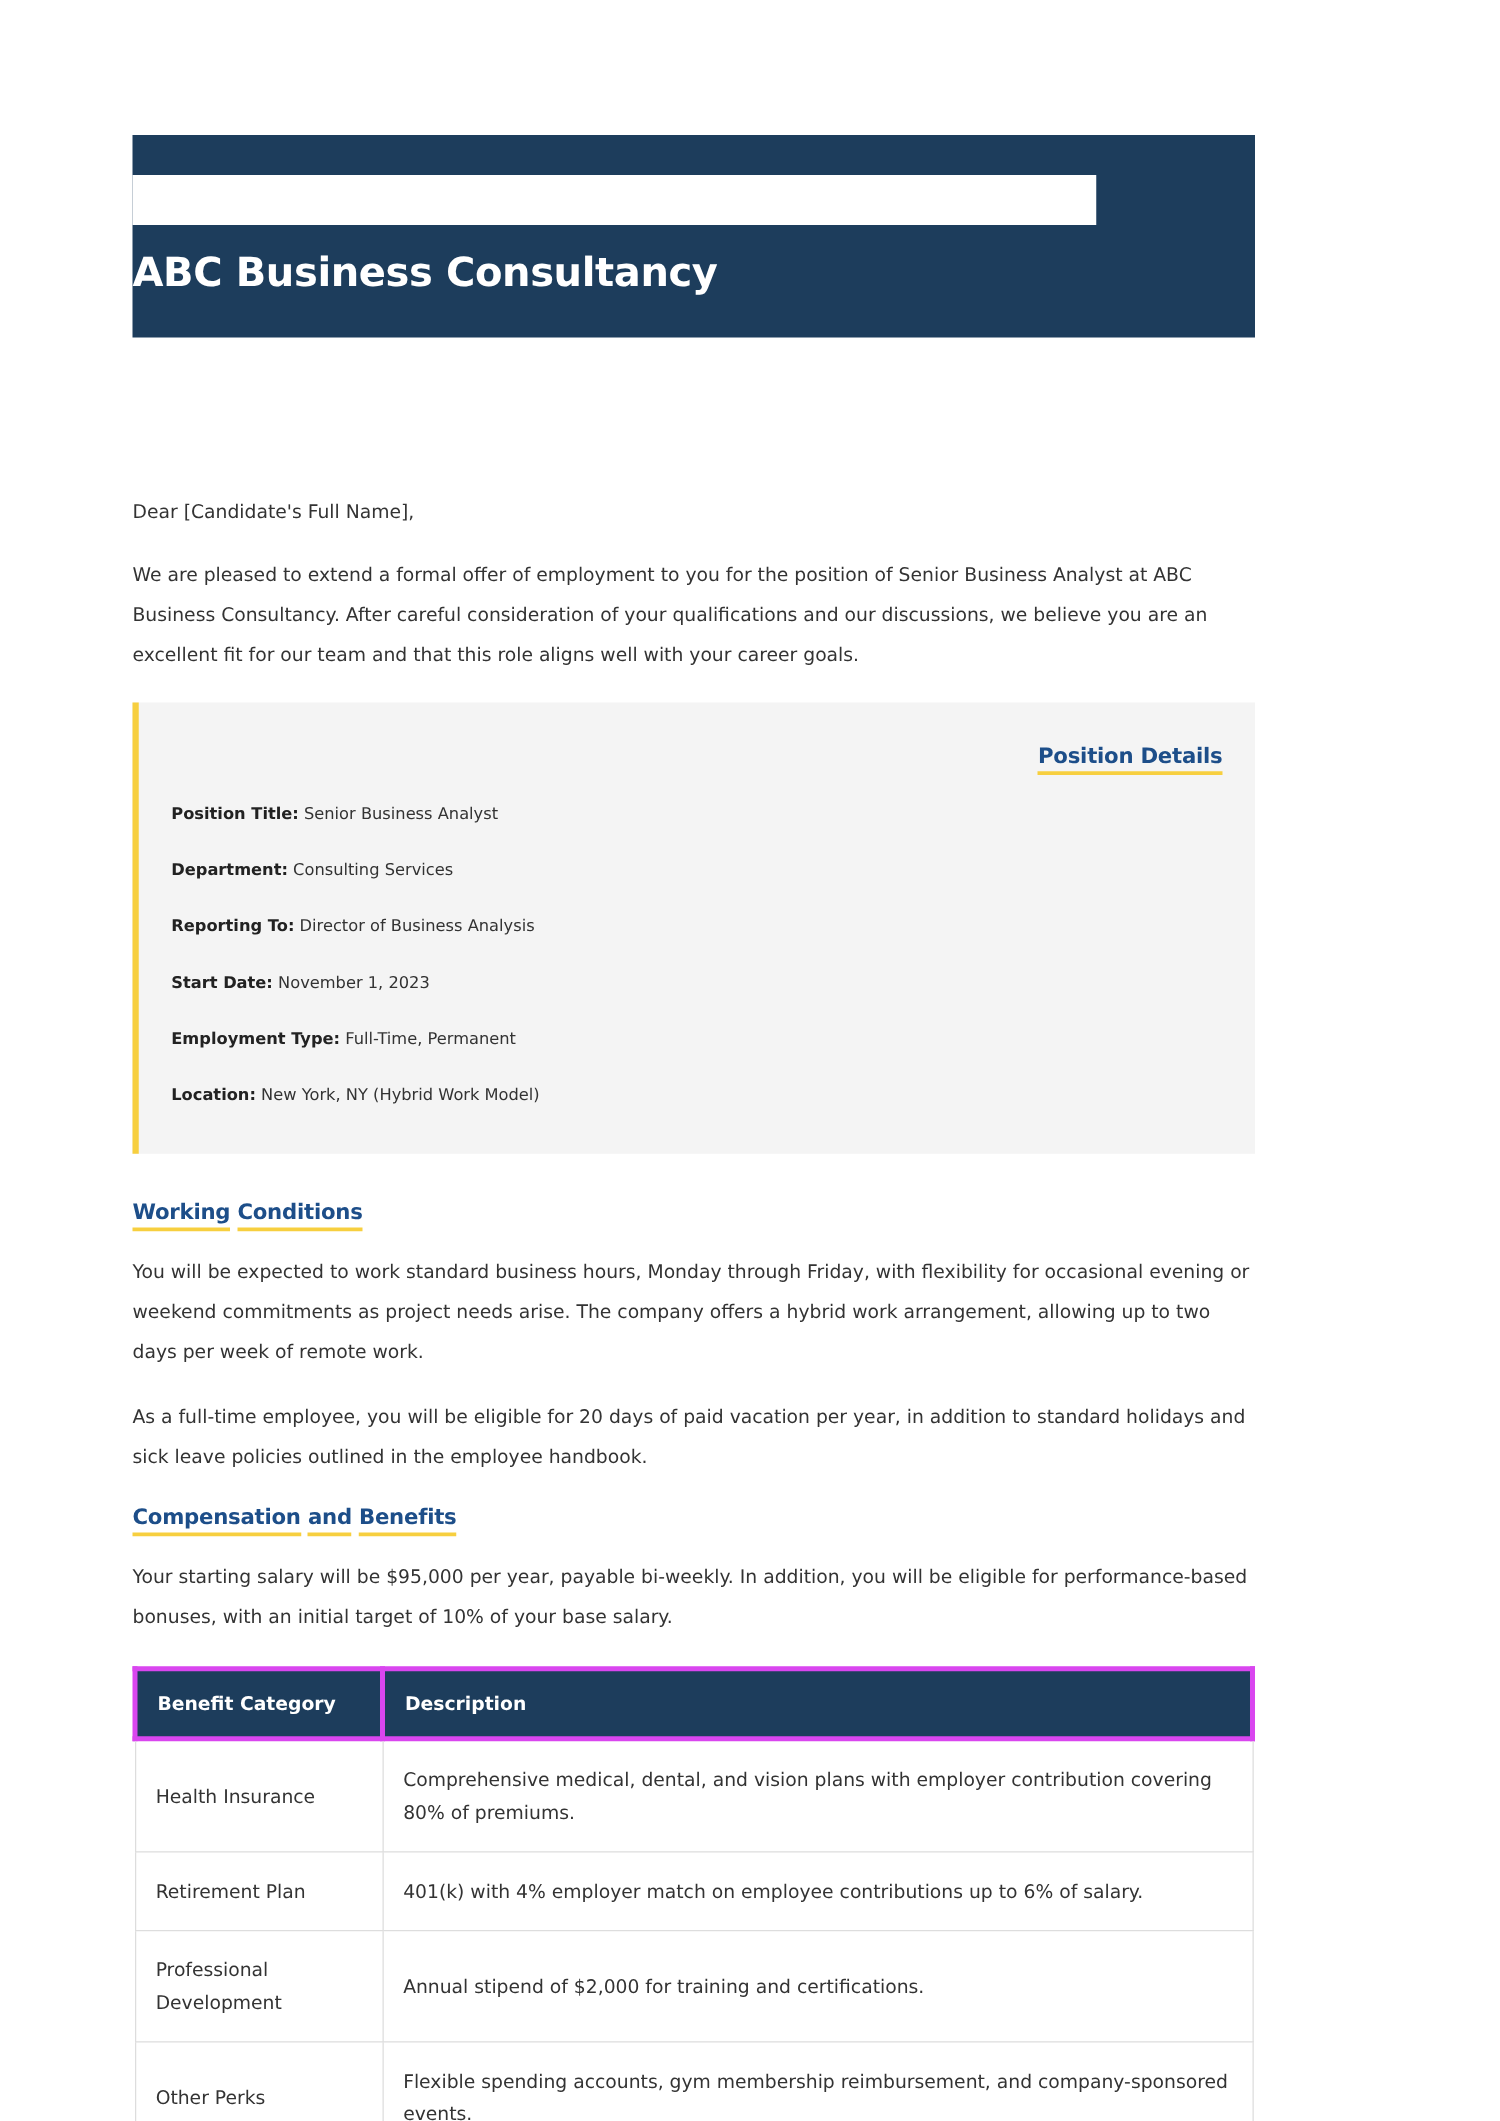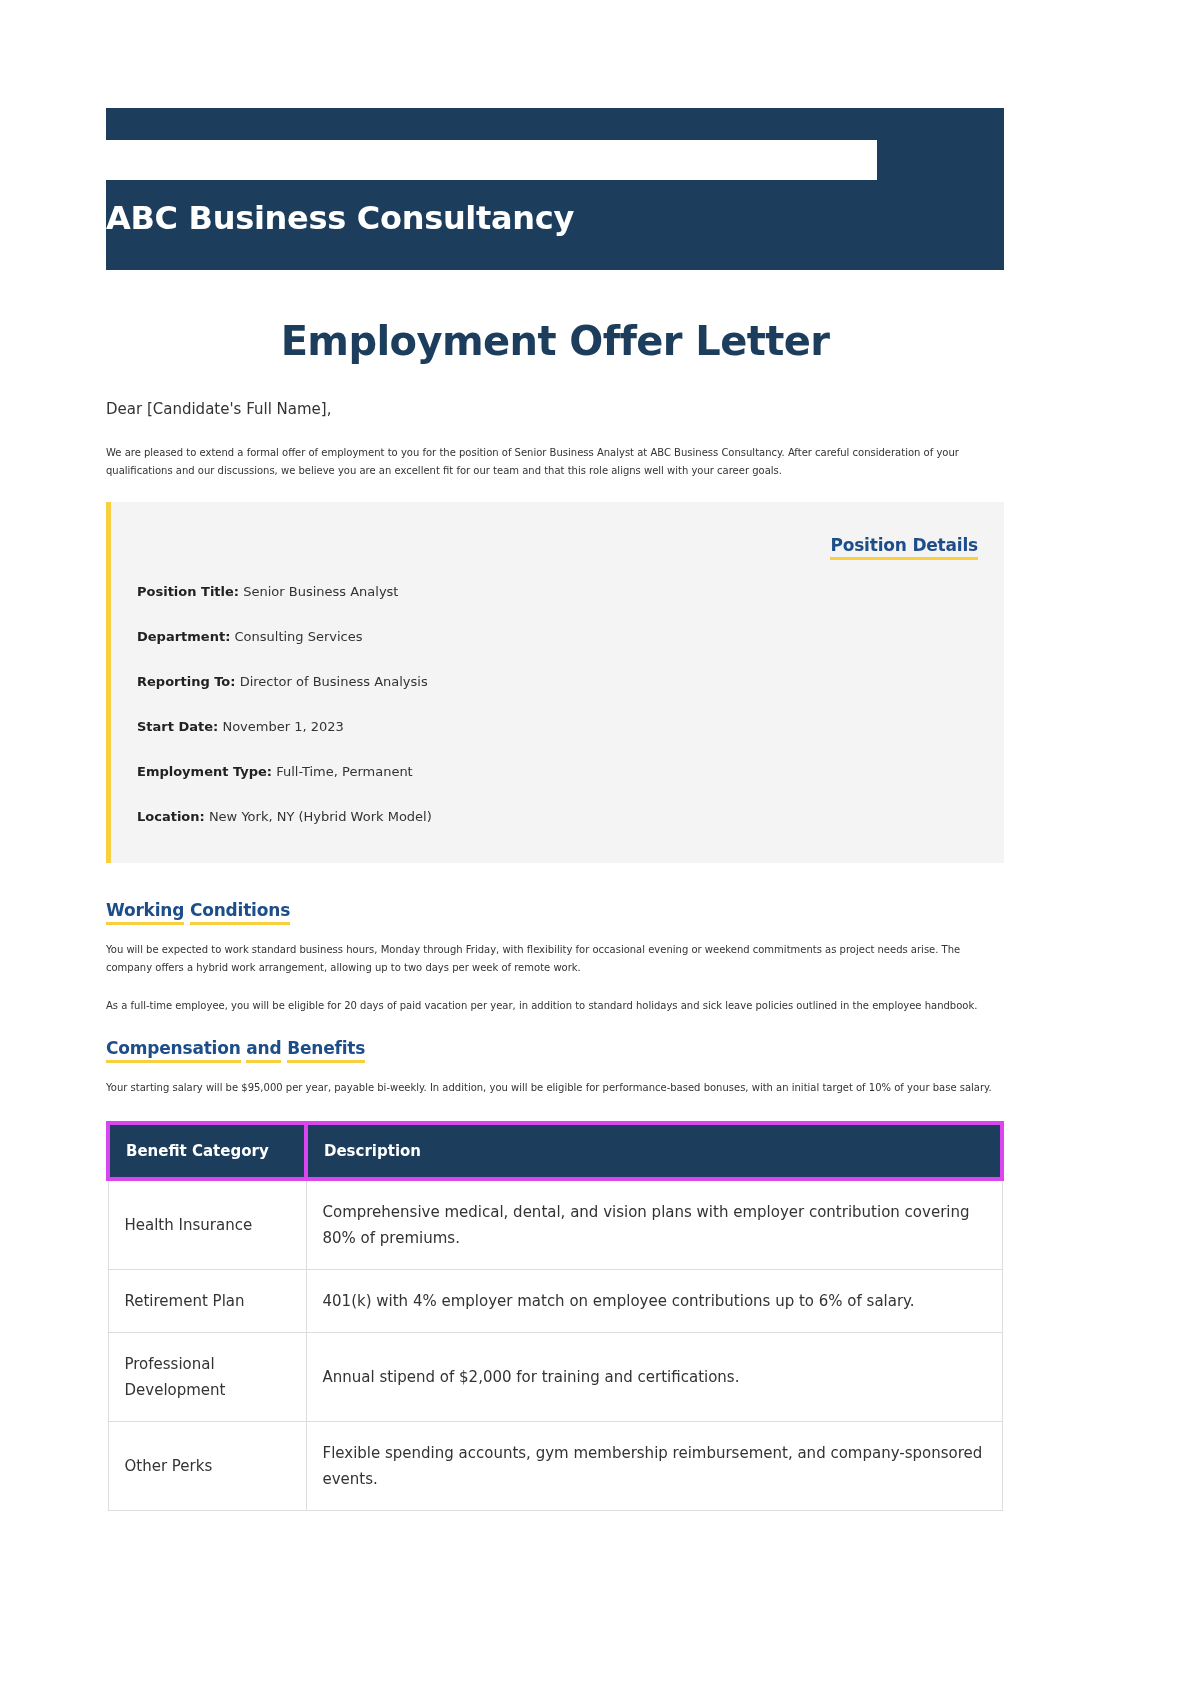--- a/index.html
+++ b/index.html
@@ -85,22 +85,22 @@
   .content {
     position: absolute;
     left: 106px;
     top: 396px;
     width: 898px;
   }
 
   p.body-text {
     color: #333333;
     font-family: "DejaVu Sans", sans-serif;
-    font-size: 10px;
-    line-height: 18px;
+    font-size: 15px;
+    line-height: 32px;
     margin-bottom: 20px;
   }
 
   p.salutation {
     color: #333333;
     font-family: "DejaVu Sans", sans-serif;
     font-size: 15px;
     line-height: 26px;
     margin-bottom: 22px;
   }
@@ -185,21 +185,20 @@
   <div class="letterhead-notch"></div>
 
   <div class="company-name">ABC Business Consultancy</div>
 
   <div class="company-address">
     <div>123 Corporate Drive</div>
     <div>New York, NY 10001</div>
     <div>October 15, 2023</div>
   </div>
 
-  <div class="doc-title">Employment Offer Letter</div>
 
   <div class="content">
 
     <p class="salutation">Dear [Candidate's Full Name],</p>
 
     <p class="body-text">We are pleased to extend a formal offer of employment to you for the position of Senior Business Analyst at ABC Business Consultancy. After careful consideration of your qualifications and our discussions, we believe you are an excellent fit for our team and that this role aligns well with your career goals.</p>
 
     <div class="details-panel">
       <h2 class="section-heading">
         <span class="u">Position Details</span>

